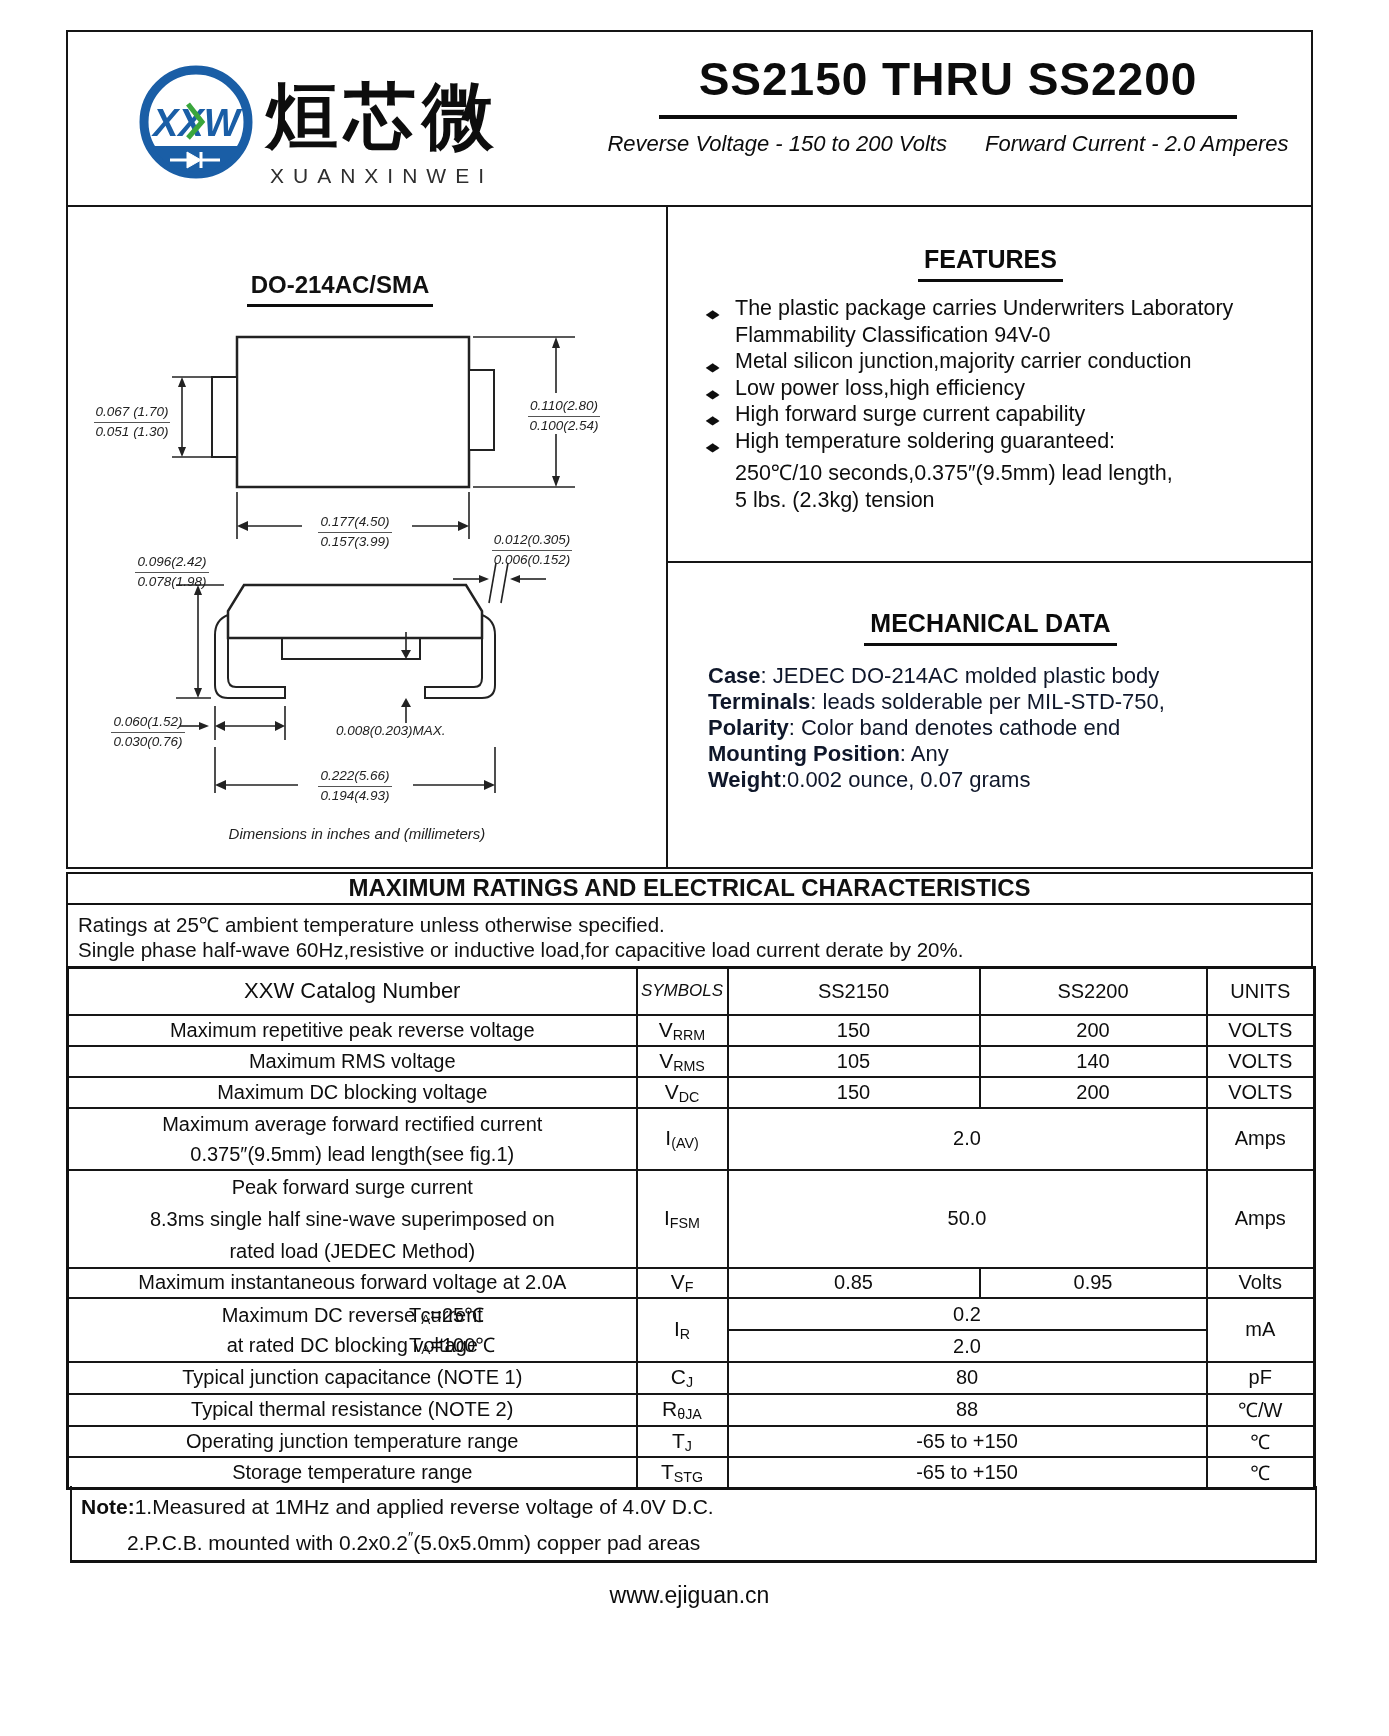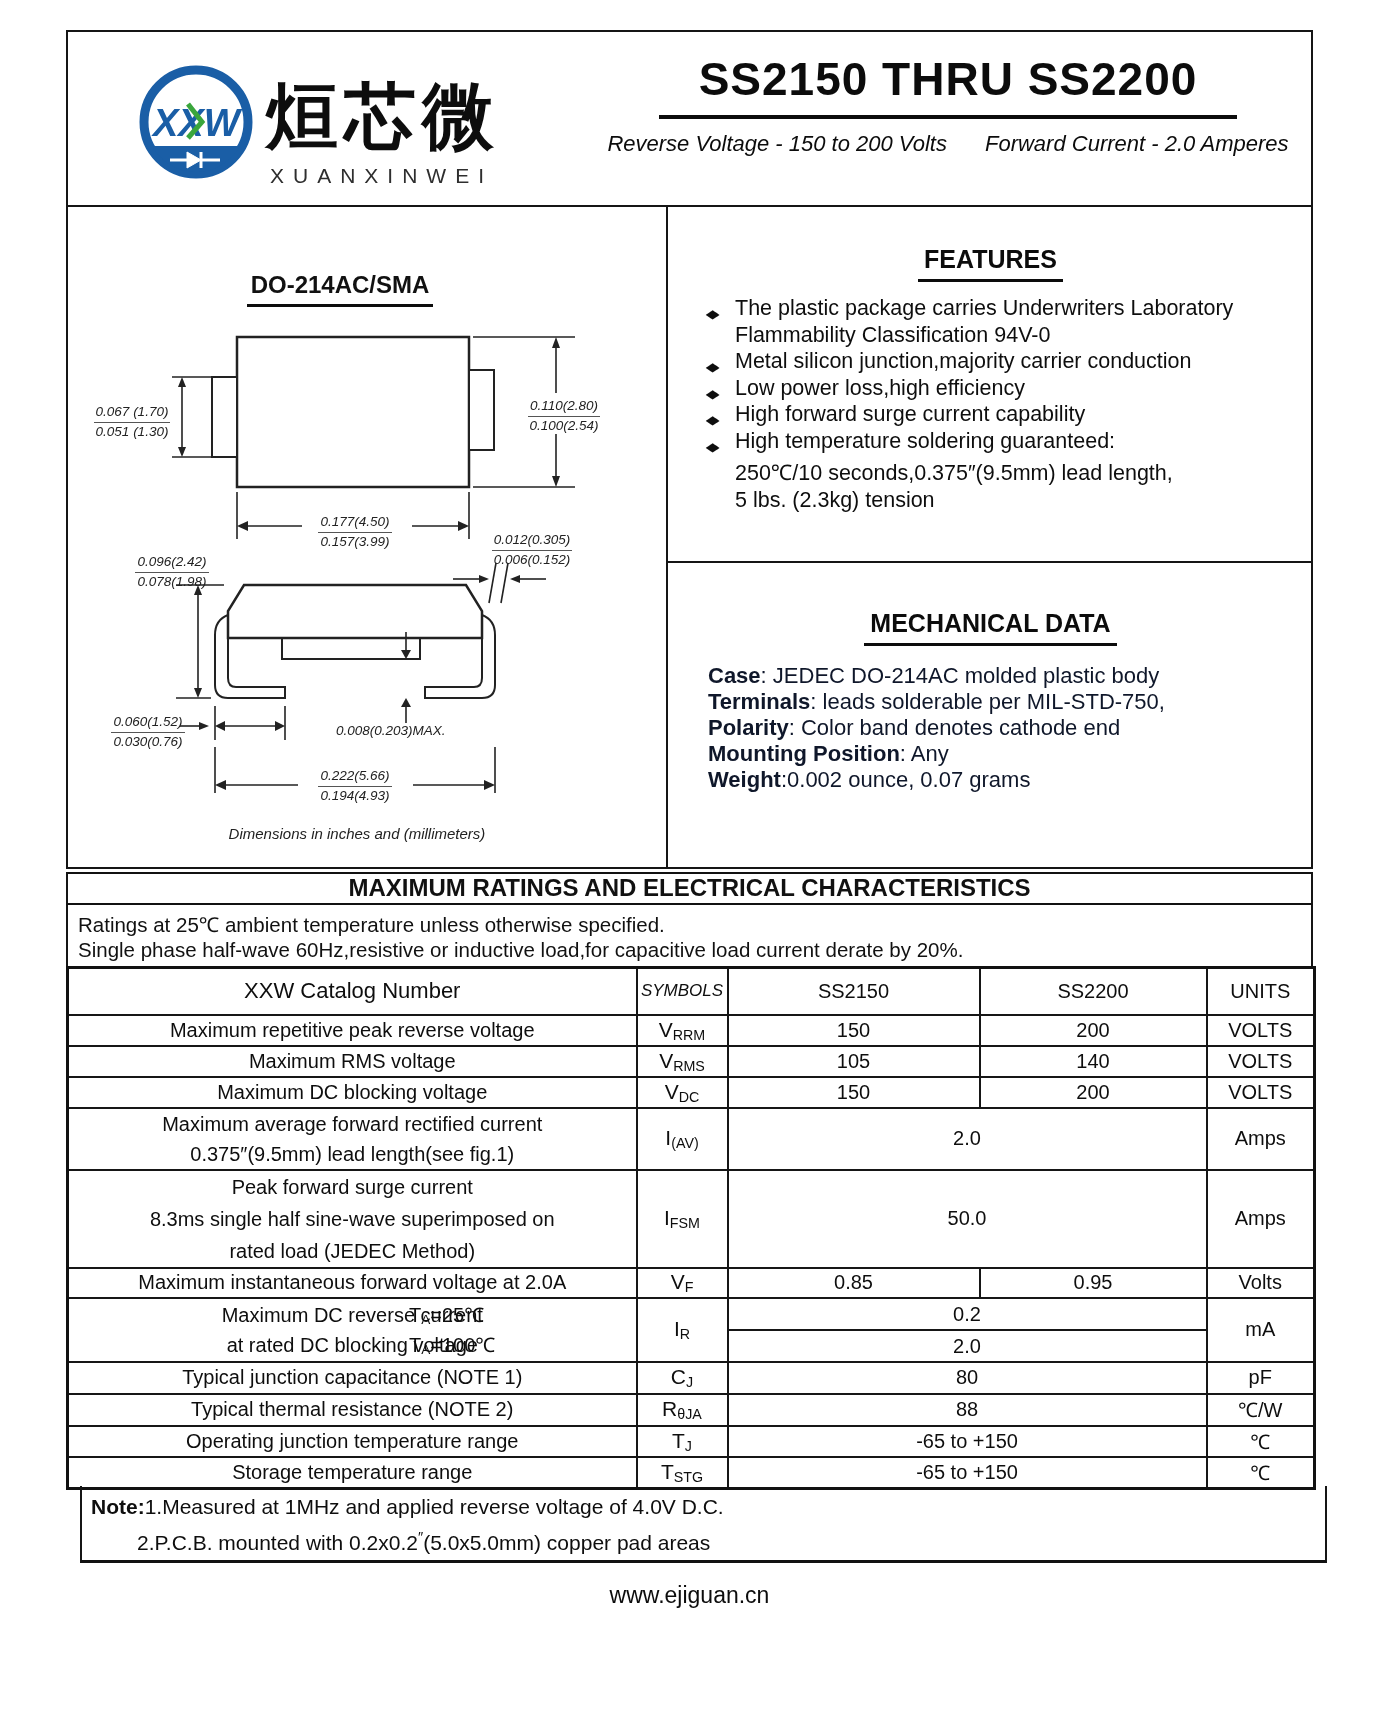--- a/index.html
+++ b/index.html
@@ -55,21 +55,21 @@
   .hdr-dev,.hdr-units{font-size:20px;font-weight:bold;}
   .sym{font-size:21px;}
   .sub{font-size:68%;vertical-align:-0.18em;}
   .pline{line-height:30px;}
   .cond{position:absolute;left:340px;}
   .relcell{position:relative;}
   .low{padding-top:9px;}
   .ir-half{height:30px;line-height:30px;}
   .ir-top{border-bottom:2px solid #161616;}
   
-  .notes-box{left:80px;top:1486px;width:1247px;height:77px;border-left:2px solid #151515;border-right:2px solid #151515;
+  .notes-box{left:70px;top:1486px;width:1247px;height:77px;border-left:2px solid #151515;border-right:2px solid #151515;
              border-bottom:3.5px solid #111;box-sizing:border-box;font-size:21px;color:#0e0e0e;}
   .note-l1{position:absolute;left:9px;top:9px;}
   .note-l2{position:absolute;left:55px;top:43px;}
   .note-l2 sup{font-size:70%;}
   .footer-url{left:66px;top:1582px;width:1247px;text-align:center;font-size:23px;color:#0c0c0c;}
   svg text{font-family:"Liberation Sans",sans-serif;}
 </style>
 </head>
 <body>
 

